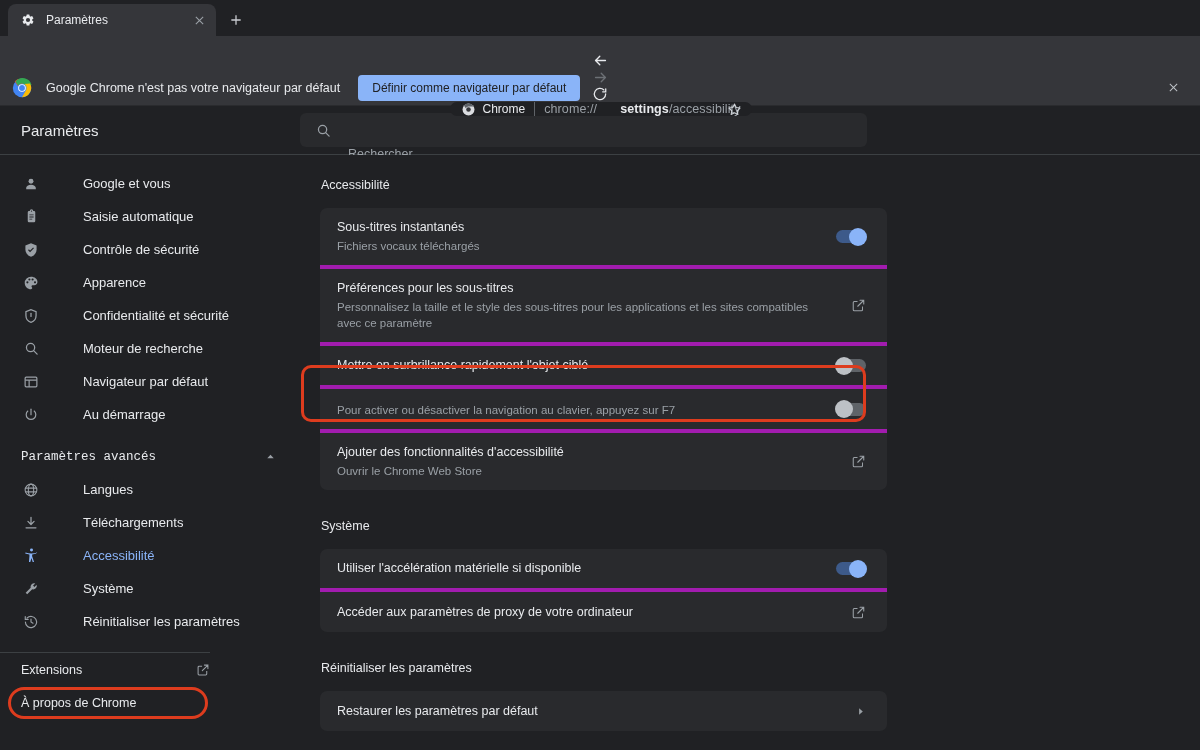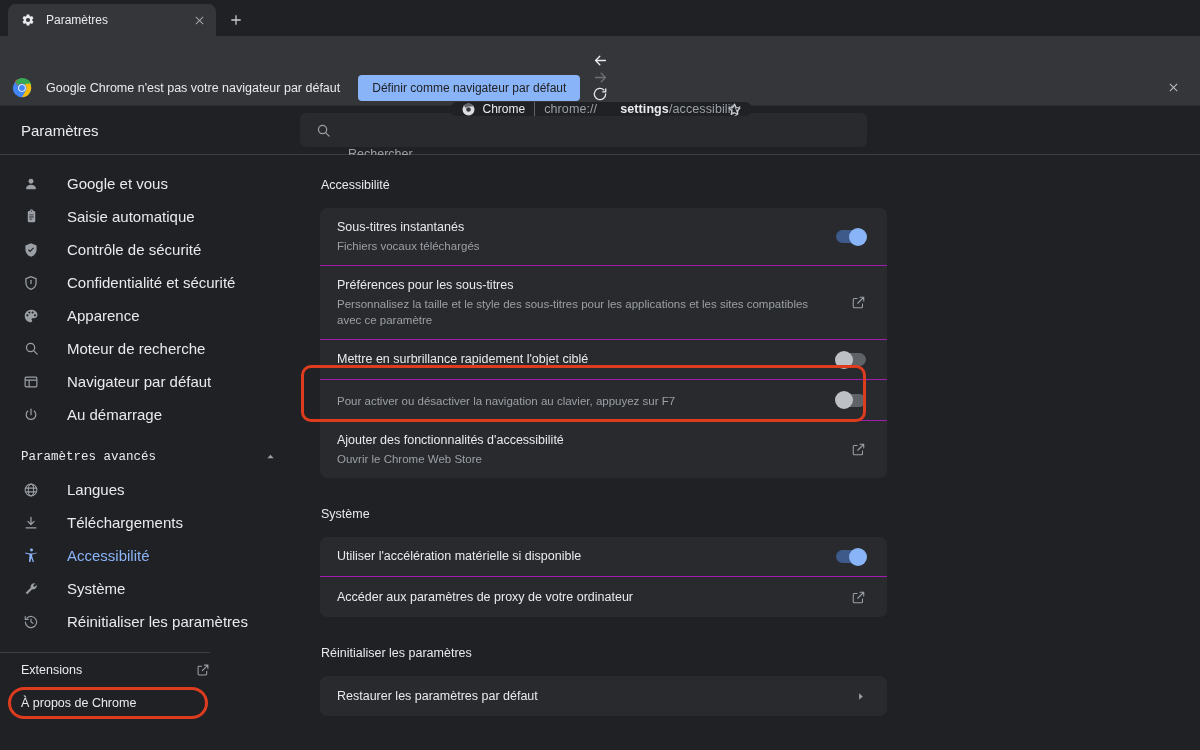--- a/index.html
+++ b/index.html
@@ -165,21 +165,21 @@
     display: flex; align-items: center;
     height: 33px; padding-left: 21px;
     color: #e8eaed; cursor: pointer;
   }
   .side-icon {
     width: 20px; height: 20px; flex: 0 0 20px;
     display: flex; align-items: center; justify-content: center;
     color: #9aa0a6;
   }
   .side-label {
-    margin-left: 26px; font-size: 15px; color: #e8eaed;
+    margin-left: 42px; font-size: 13px; color: #e8eaed;
     white-space: nowrap;
   }
   .side-item.active .side-icon { color: #8ab4f8; }
   .side-item.active .side-label { color: #8ab4f8; }
 
   .side-group {
     display: flex; align-items: center;
     height: 33px; padding-left: 21px; padding-right: 24px;
     margin-top: 9px;
     font-family: Liberation Mono, monospace;
@@ -219,21 +219,21 @@
   }
   .card {
     width: 567px; background: #292a2d;
     border-radius: 7px; overflow: hidden;
     margin-bottom: 29px;
   }
   .row {
     display: flex; align-items: center;
     padding: 0 21px 0 17px;
     min-height: 40px;
-    border-bottom: 1px solid #a21caf;
+    border-bottom: 4px solid #a21caf;
   }
   .card .row:last-child { border-bottom: none; }
   .row-txt { flex: 1; padding: 11px 0; padding-right: 16px; }
   .row-title { font-size: 12.5px; color: #e8eaed; line-height: 17px; }
   .row-sub {
     font-size: 11.5px; color: #9aa0a6;
     line-height: 16px; margin-top: 2px;
   }
   .row-ctl { flex: 0 0 auto; display: flex; align-items: center; }
 
@@ -401,35 +401,35 @@
         <svg width="16" height="16" viewBox="0 0 24 24" fill="currentColor">
             <path d="M12 1.8L3.6 5.2v6c0 5 3.6 9.6 8.4 10.9 4.8-1.3 8.4-5.9 8.4-10.9v-6L12 1.8z"></path>
             <path d="M10.6 15.2l-3-3 1.2-1.2 1.8 1.8 4.6-4.6 1.2 1.2z" fill="#202124"></path>
           </svg>
       </span>
       <span class="side-label">Contrôle de sécurité</span>
     </div>
 
     <div class="side-item">
       <span class="side-icon">
+        <svg width="16" height="16" viewBox="0 0 24 24" fill="currentColor">
+            <path d="M12 2.6A9.4 9.4 0 0 0 2.6 12c0 5.2 4.2 9.4 9.4 9.4 1 0 1.8-.8 1.8-1.8 0-.5-.2-.9-.5-1.2-.3-.3-.5-.7-.5-1.2 0-1 .8-1.8 1.8-1.8h2.1c2.8 0 5-2.3 5-5 0-4.6-4.3-7.8-9.7-7.8zM6.6 12.6a1.6 1.6 0 1 1 0-3.2 1.6 1.6 0 0 1 0 3.2zm3-4.2a1.6 1.6 0 1 1 0-3.2 1.6 1.6 0 0 1 0 3.2zm4.8 0a1.6 1.6 0 1 1 0-3.2 1.6 1.6 0 0 1 0 3.2zm3.6 4.2a1.6 1.6 0 1 1 0-3.2 1.6 1.6 0 0 1 0 3.2z"></path>
+          </svg>
+      </span>
+      <span class="side-label">Apparence</span>
+    </div>
+
+    <div class="side-item">
+      <span class="side-icon">
         <svg width="16" height="16" viewBox="0 0 24 24" fill="none" stroke="currentColor" stroke-width="1.9">
             <path d="M12 2.4L4.4 5.5v5.9c0 4.6 3.3 8.8 7.6 10 4.3-1.2 7.6-5.4 7.6-10V5.5L12 2.4z"></path>
             <path d="M12 8.2v4.4" stroke-linecap="round"></path>
           </svg>
       </span>
       <span class="side-label">Confidentialité et sécurité</span>
-    </div>
-
-    <div class="side-item">
-      <span class="side-icon">
-        <svg width="16" height="16" viewBox="0 0 24 24" fill="currentColor">
-            <path d="M12 2.6A9.4 9.4 0 0 0 2.6 12c0 5.2 4.2 9.4 9.4 9.4 1 0 1.8-.8 1.8-1.8 0-.5-.2-.9-.5-1.2-.3-.3-.5-.7-.5-1.2 0-1 .8-1.8 1.8-1.8h2.1c2.8 0 5-2.3 5-5 0-4.6-4.3-7.8-9.7-7.8zM6.6 12.6a1.6 1.6 0 1 1 0-3.2 1.6 1.6 0 0 1 0 3.2zm3-4.2a1.6 1.6 0 1 1 0-3.2 1.6 1.6 0 0 1 0 3.2zm4.8 0a1.6 1.6 0 1 1 0-3.2 1.6 1.6 0 0 1 0 3.2zm3.6 4.2a1.6 1.6 0 1 1 0-3.2 1.6 1.6 0 0 1 0 3.2z"></path>
-          </svg>
-      </span>
-      <span class="side-label">Apparence</span>
     </div>
 
     <div class="side-item">
       <span class="side-icon">
         <svg width="15" height="15" viewBox="0 0 24 24" fill="none" stroke="currentColor" stroke-width="2">
             <circle cx="10.5" cy="10.5" r="6.6"></circle>
             <path d="M15.4 15.4L21 21" stroke-linecap="round"></path>
           </svg>
       </span>
       <span class="side-label">Moteur de recherche</span>

